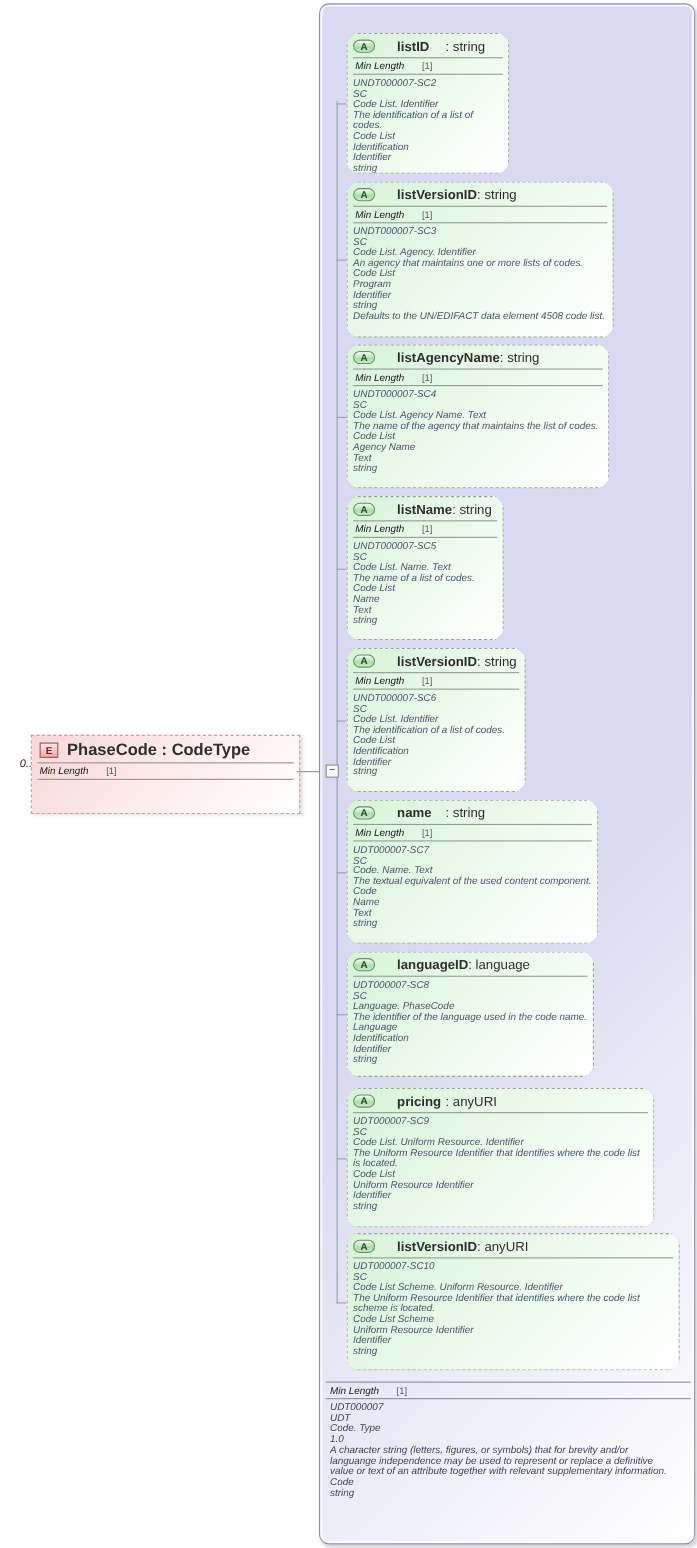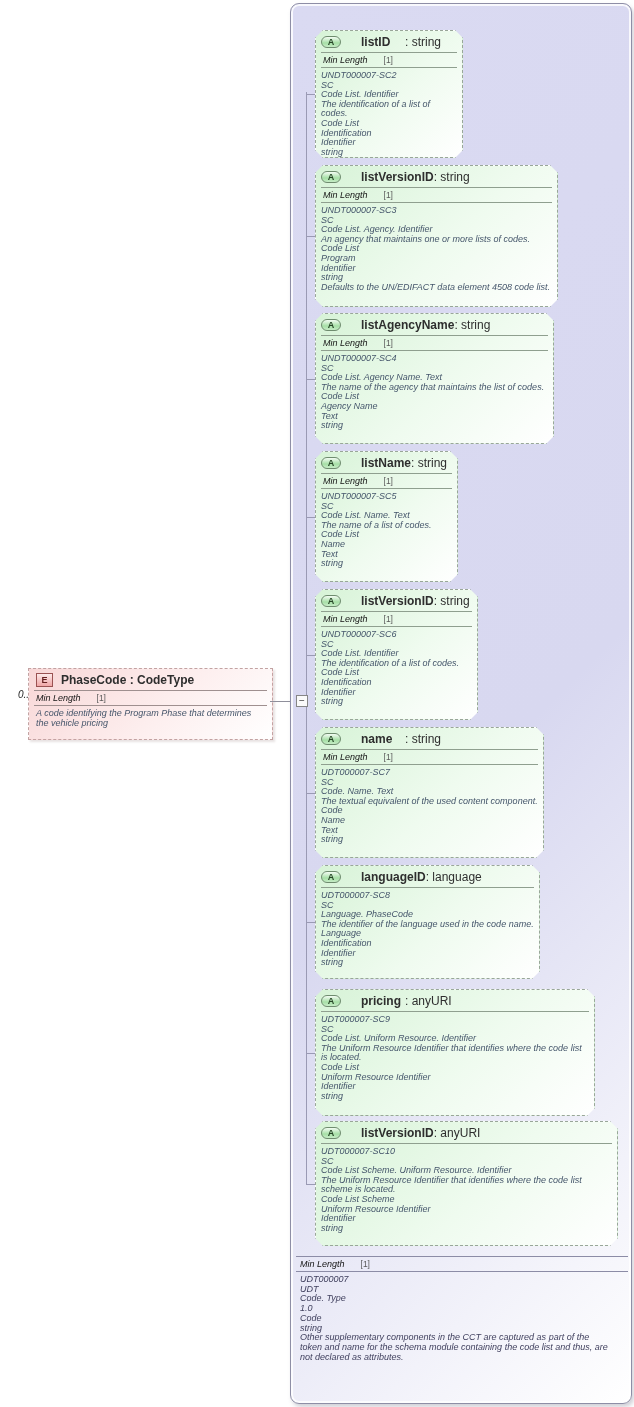--- a/index.html
+++ b/index.html
@@ -18,21 +18,21 @@
     border:1px dashed #c2a2a2;
     box-shadow:2px 2px 2px rgba(160,140,140,.25);
   }
   .box-header{display:flex;align-items:center;padding:4px 5px 2px 7px;}
   .e-icon{
     flex:none;width:15px;height:12px;border:1px solid #9a5252;
     background:linear-gradient(#fce9e9,#f0a6a6);
     font-size:9px;font-weight:bold;color:#641f1f;
     display:flex;align-items:center;justify-content:center;
   }
-  .elem-title{margin-left:8px;font-size:12px;font-weight:bold;color:#2e2e2e;white-space:nowrap;}
+  .elem-title{margin-left:8px;font-size:15px;font-weight:bold;color:#2e2e2e;white-space:nowrap;}
   .sep{border-top:1px solid #8f9f8f;margin:1px 5px 0 5px;height:0;}
   .pink-sep{border-top-color:#9f8f8f;}
   .facet-row{
     display:flex;align-items:center;margin:0 5px;padding:2px 0 2px 2px;
     font-size:9px;font-style:italic;color:#141414;
     border-bottom:1px solid #8f9f8f;
   }
   .facet-row.pink{border-bottom-color:#9f8f8f;}
   .facet-name{white-space:nowrap;}
   .facet-value{margin-left:16px;font-style:normal;font-size:8.5px;color:#5a5a5a;}
@@ -103,21 +103,20 @@
 <div class="elem-box">
   <div class="box-header">
     <span class="e-icon">E</span>
     <span class="elem-title">PhaseCode : CodeType</span>
   </div>
   <div class="sep pink-sep"></div>
   <div class="facet-row pink">
     <span class="facet-name">Min Length</span>
     <span class="facet-value">[1]</span>
   </div>
-  <div class="elem-desc">A code identifying the Program Phase that determines the vehicle pricing</div>
 </div>
 
 <div class="conn-h"></div>
 <div class="collapse-box"><span>−</span></div>
 
 <div class="type-box">
   <div class="v-line"></div>
   <div id="attrs">
   <div class="attr-box" style="left: 24px; top: 26px; width: 148px; height: 128px;">
     <div class="box-header">
@@ -323,23 +322,23 @@
     <div class="facet-row">
       <span class="facet-name">Min Length</span>
       <span class="facet-value">[1]</span>
     </div>
     <div class="fsep"></div>
     <div class="f-annos" id="footer-lines">
         <div class="anno-line">UDT000007</div>
         <div class="anno-line">UDT</div>
         <div class="anno-line">Code. Type</div>
         <div class="anno-line">1.0</div>
+        <div class="anno-line">A character string (letters, figures, or symbols) that for brevity and/or languange independence may be used to represent or replace a definitive value or text of an attribute together with relevant supplementary information.</div>
         <div class="anno-line">Code</div>
         <div class="anno-line">string</div>
-        <div class="anno-line">Other supplementary components in the CCT are captured as part of the token and name for the schema module containing the code list and thus, are not declared as attributes.</div>
       </div>
   </div>
 <div class="stub" style="top: 90px;"></div>
     <div class="stub" style="top: 232px;"></div>
     <div class="stub" style="top: 375px;"></div>
     <div class="stub" style="top: 513px;"></div>
     <div class="stub" style="top: 651px;"></div>
     <div class="stub" style="top: 789px;"></div>
     <div class="stub" style="top: 918px;"></div>
     <div class="stub" style="top: 1049px;"></div>

